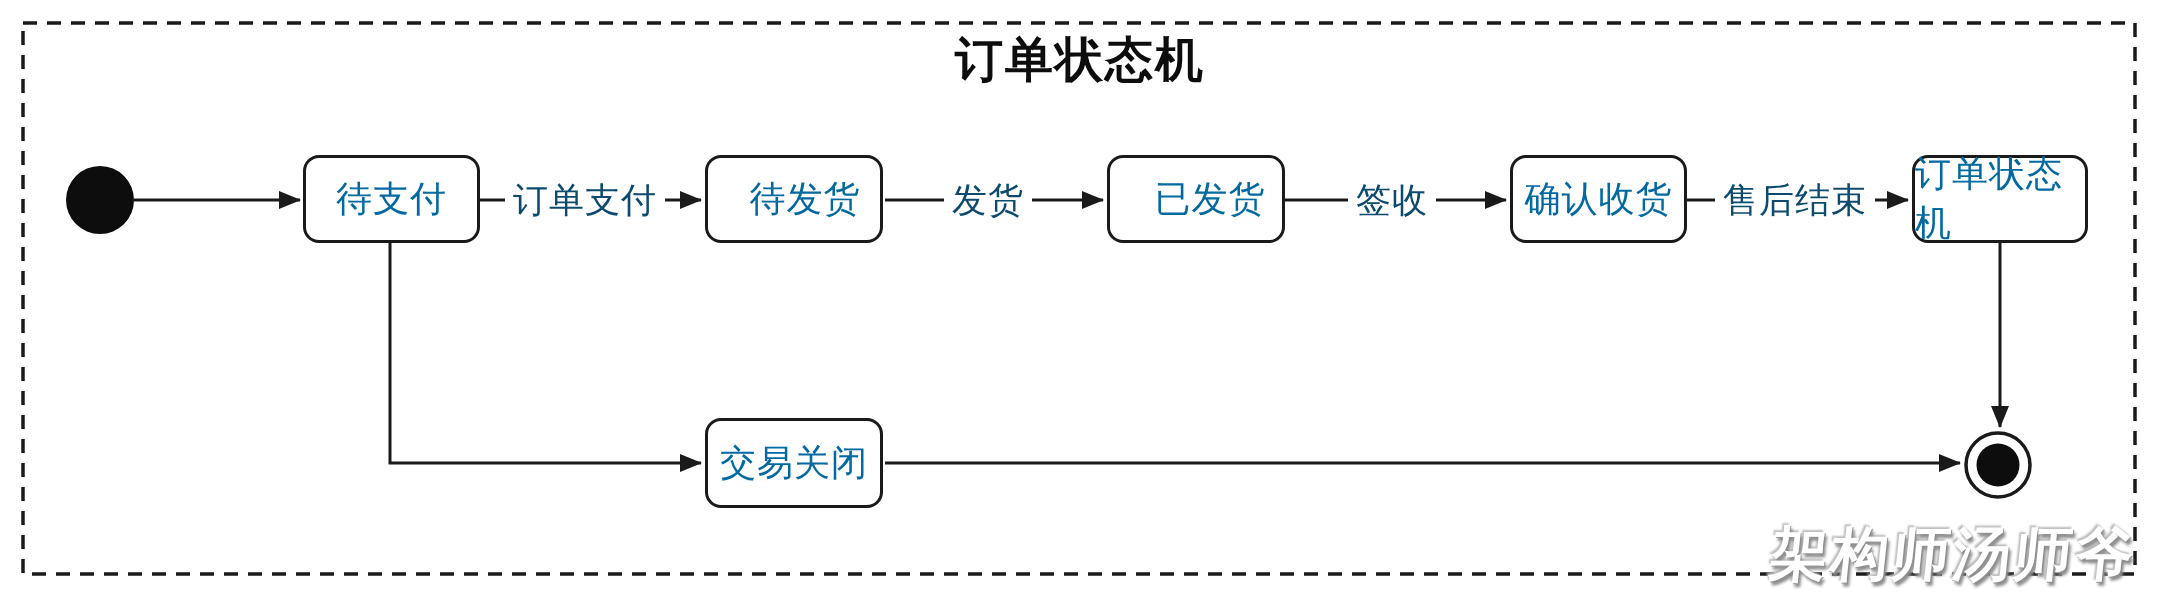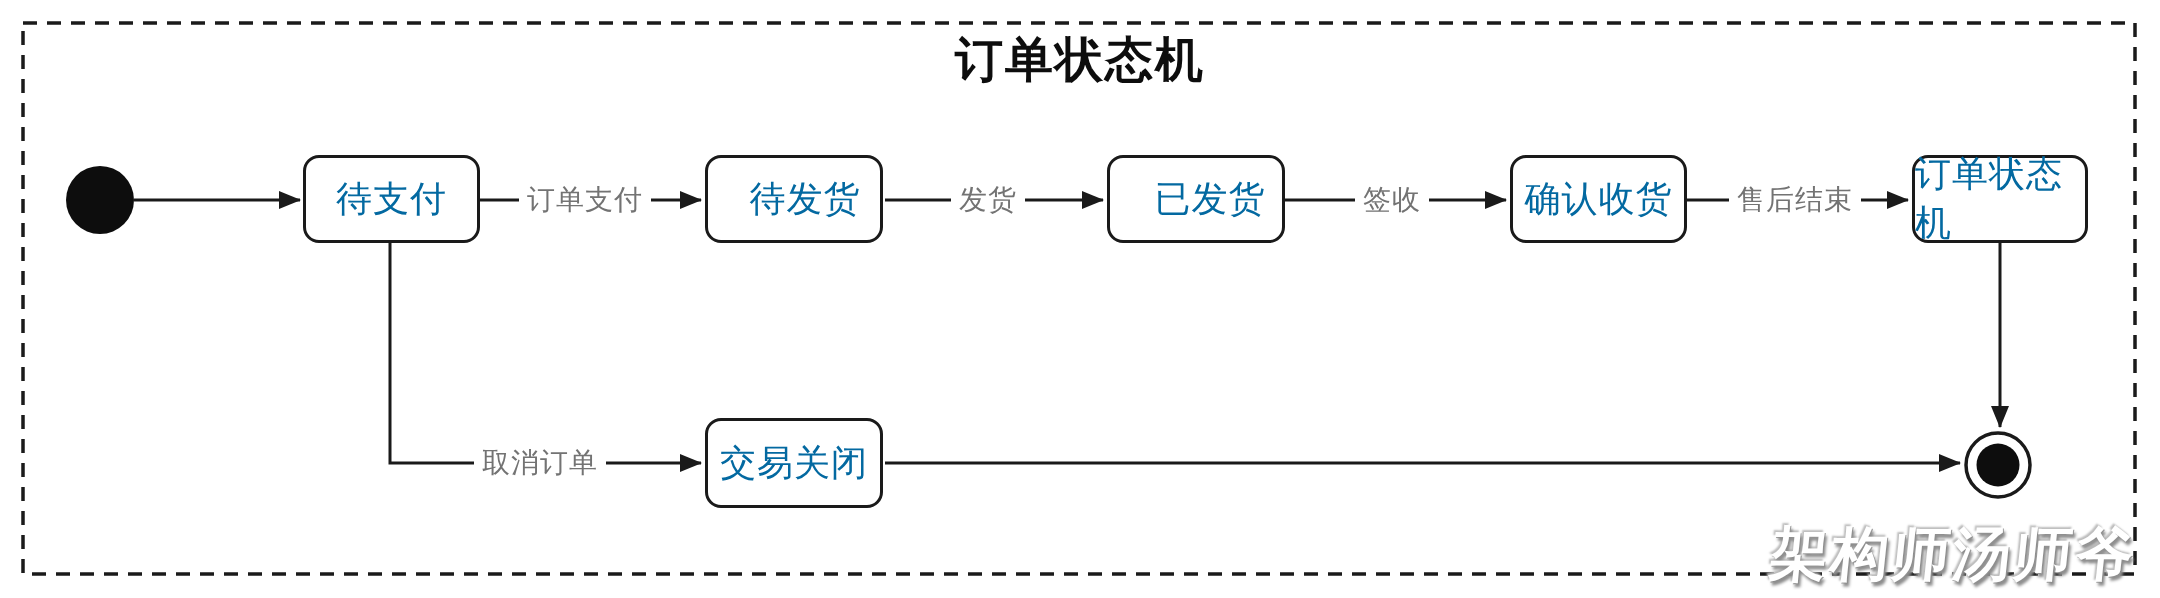--- a/index.html
+++ b/index.html
@@ -54,24 +54,24 @@
   .s-pending-shipment  { left: 705px;  top: 155px; width: 178px; height: 88px; padding-left: 22px; }
   .s-shipped           { left: 1107px; top: 155px; width: 178px; height: 88px; padding-left: 28px; }
   .s-confirm-receipt   { left: 1510px; top: 155px; width: 177px; height: 88px; }
   .s-complete          { left: 1912px; top: 155px; width: 176px; height: 88px; }
   .s-closed            { left: 705px;  top: 418px; width: 178px; height: 90px; }
   .edge-label {
     position: absolute;
     transform: translate(-50%, -50%);
     background: #ffffff;
     padding: 2px 8px;
-    font-size: 28px;
+    font-size: 35px;
     font-weight: 500;
     letter-spacing: 1px;
-    color: #737373;
+    color: #0c4a6e;
     white-space: nowrap;
     z-index: 3;
   }
   .l-pay    { left: 585px;  top: 200px; }
   .l-ship   { left: 988px;  top: 200px; font-family: Liberation Mono, monospace; }
   .l-sign   { left: 1392px; top: 200px; }
   .l-after  { left: 1795px; top: 200px; }
   .l-cancel { left: 540px;  top: 463px; }
   .watermark {
     position: absolute;
@@ -125,17 +125,16 @@
   <div class="state-node s-pending-shipment">待发货</div>
   <div class="state-node s-shipped">已发货</div>
   <div class="state-node s-confirm-receipt">确认收货</div>
   <div class="state-node s-complete">订单状态机</div>
   <div class="state-node s-closed">交易关闭</div>
 
   <div class="edge-label l-pay">订单支付</div>
   <div class="edge-label l-ship">发货</div>
   <div class="edge-label l-sign">签收</div>
   <div class="edge-label l-after">售后结束</div>
-  <div class="edge-label l-cancel">取消订单</div>
 
   <div class="watermark">架构师汤师爷</div>
 
 </div>
 
 </body></html>

